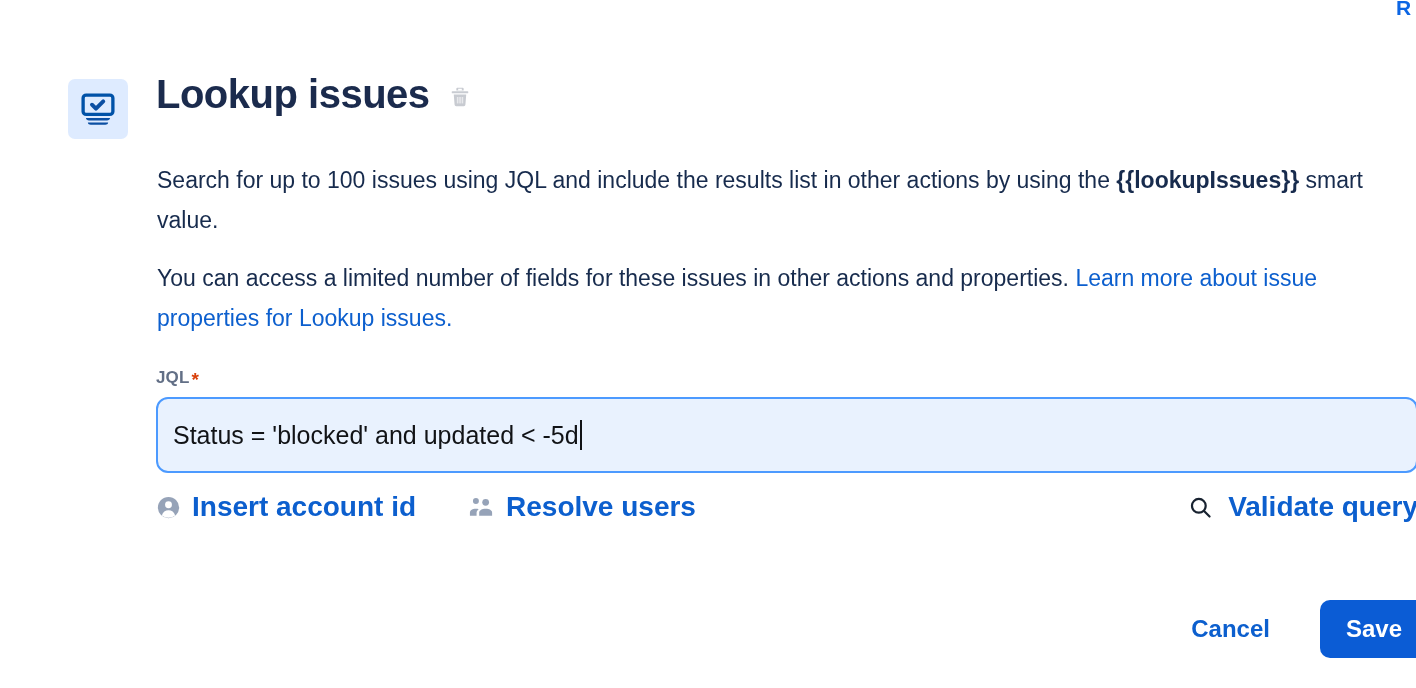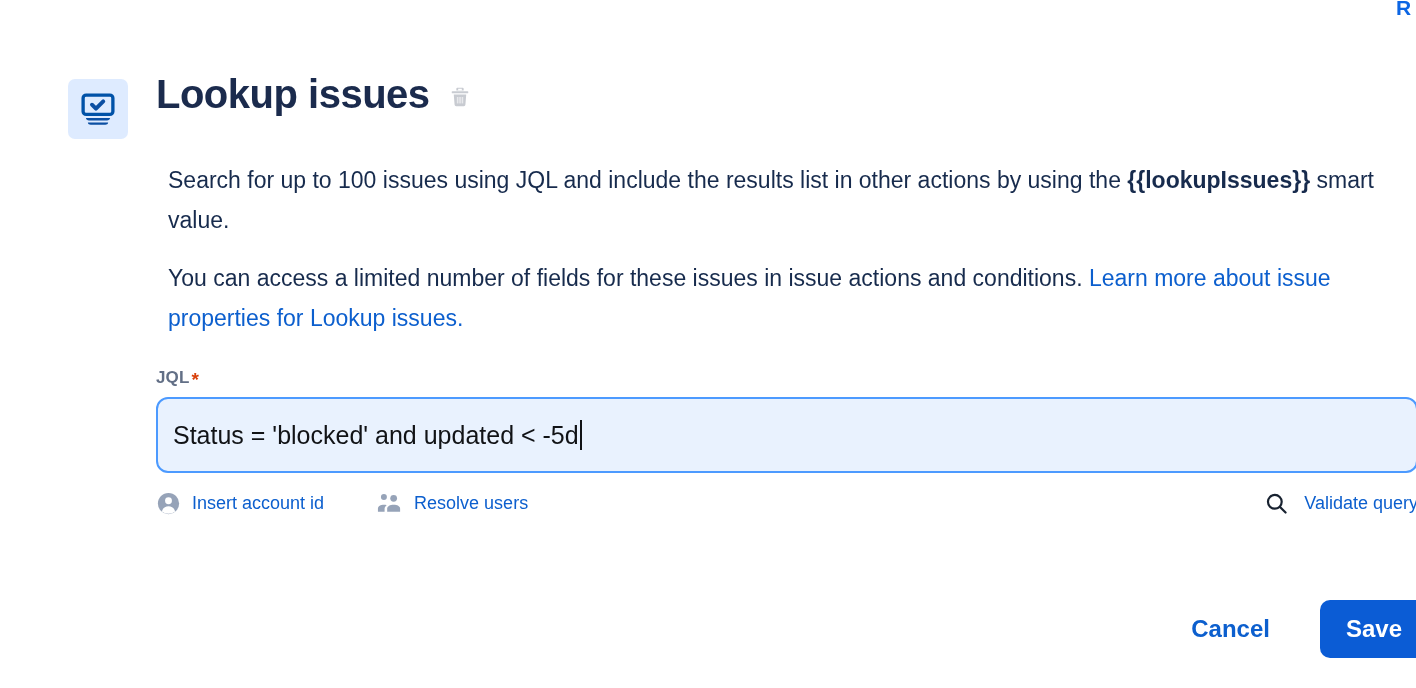--- a/index.html
+++ b/index.html
@@ -84,21 +84,21 @@
 
   
   .content {
     margin-left: 88px;
     width: 1250px;
   }
   p.desc {
     font-size: 23px;
     line-height: 40px;
     color: #172B4D;
-    margin: 12px;
+    margin: 1px;
     font-weight: 400;
   }
   p.desc-1 { margin-top: 21px; }
   p.desc-2 { margin-top: 18px; }
   .desc b { font-weight: 700; }
   a.inline-link {
     color: #0C5FCE;
     text-decoration: none;
   }
 
@@ -155,22 +155,22 @@
     margin-top: 18px;
     display: flex;
     align-items: center;
     width: 1262px;
   }
   .action-link {
     display: flex;
     align-items: center;
     gap: 11px;
     color: #0C5FCE;
-    font-size: 18px;
-    font-weight: 400;
+    font-size: 28px;
+    font-weight: 700;
     cursor: pointer;
     white-space: nowrap;
   }
   .action-link.spaced { margin-left: 52px; }
   .action-link.right { margin-left: auto; gap: 15px; justify-content: center; }
   .action-icon {
     display: flex;
     align-items: center;
     justify-content: center;
   }
@@ -238,21 +238,21 @@
         </svg>
       </div>
     </div>
 
   </div>
 
   <div class="content">
 
     <p class="desc desc-1"><span>Search for up to 100 issues using JQL and include the results list in other actions by using the </span><b>{{lookupIssues}}</b><span> smart value.</span></p>
 
-    <p class="desc desc-2"><span>You can access a limited number of fields for these issues in issue actions and conditions. </span><a class="inline-link" href="#">Learn more about issue properties for Lookup issues.</a></p>
+    <p class="desc desc-2"><span>You can access a limited number of fields for these issues in other actions and properties. </span><a class="inline-link" href="#">Learn more about issue properties for Lookup issues.</a></p>
 
     <div class="field-label">
       <span>JQL</span>
       <span class="req-star">*</span>
     </div>
 
     <div class="jql-input">
       <span class="jql-text">Status = 'blocked' and updated &lt; -5d</span>
         <span class="caret"></span>
     </div>

